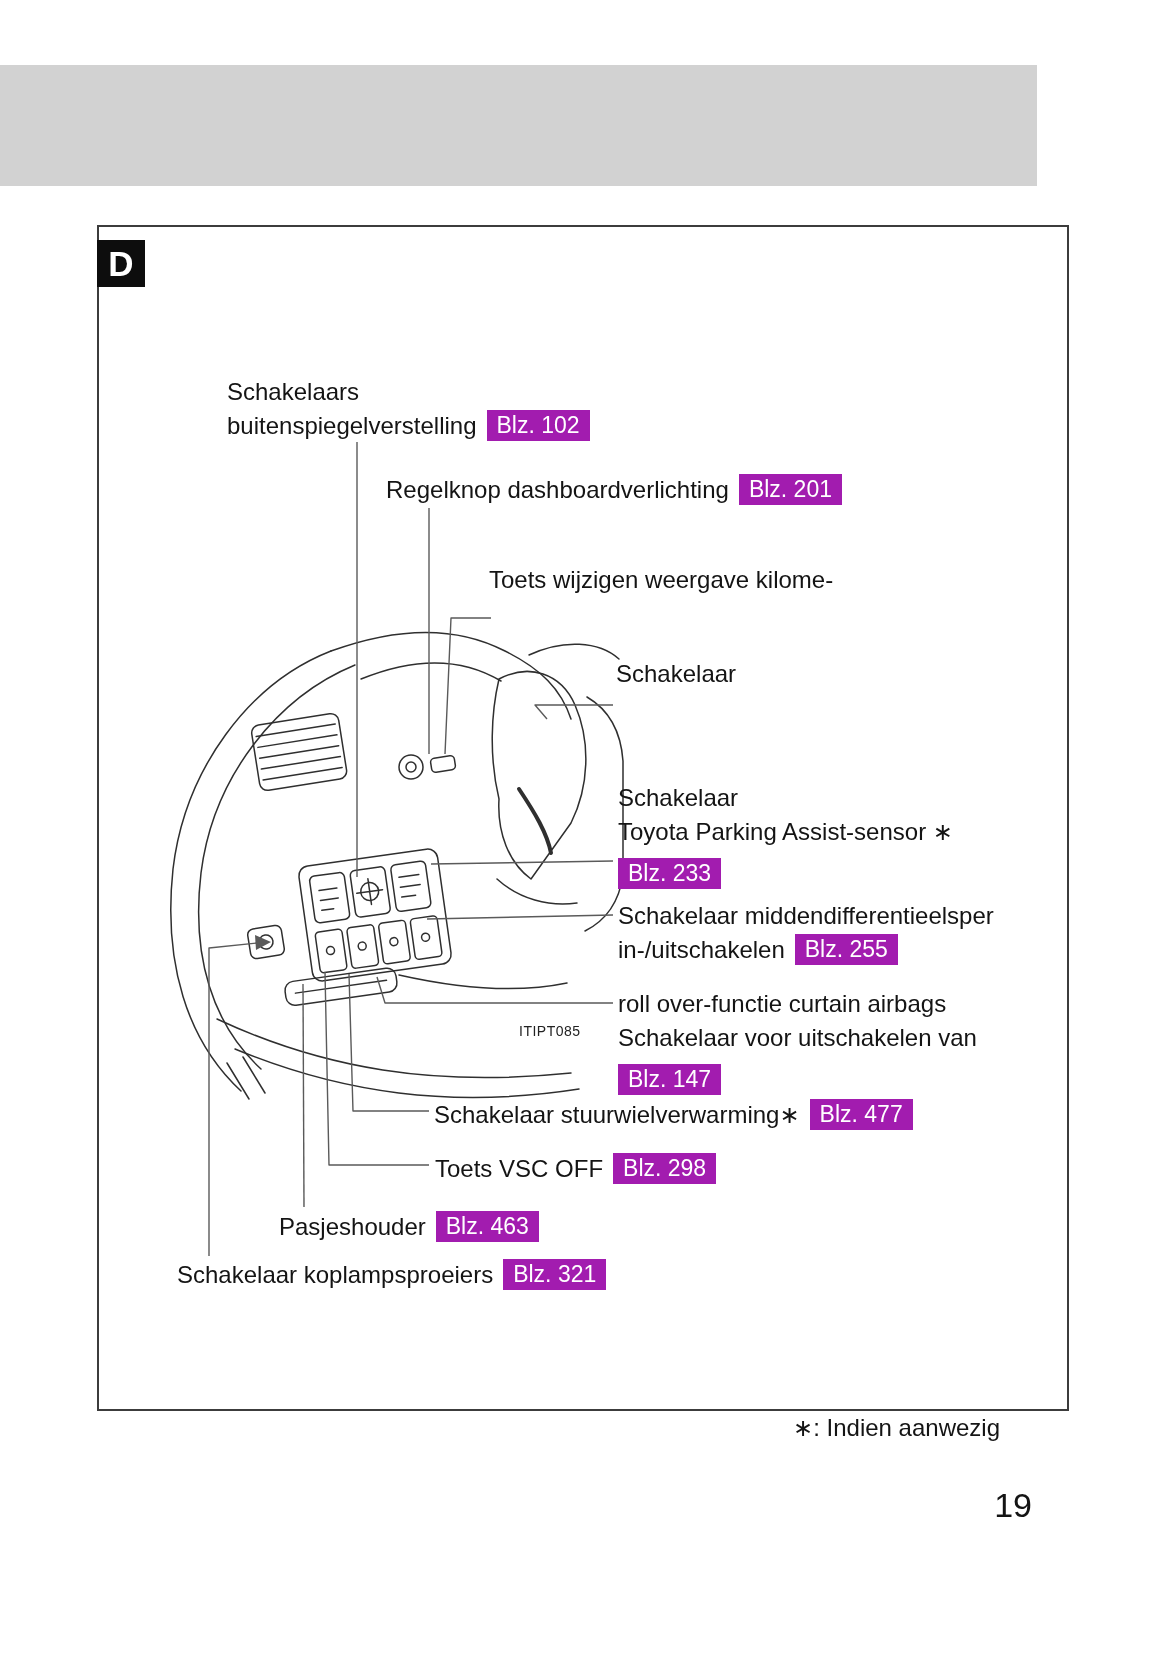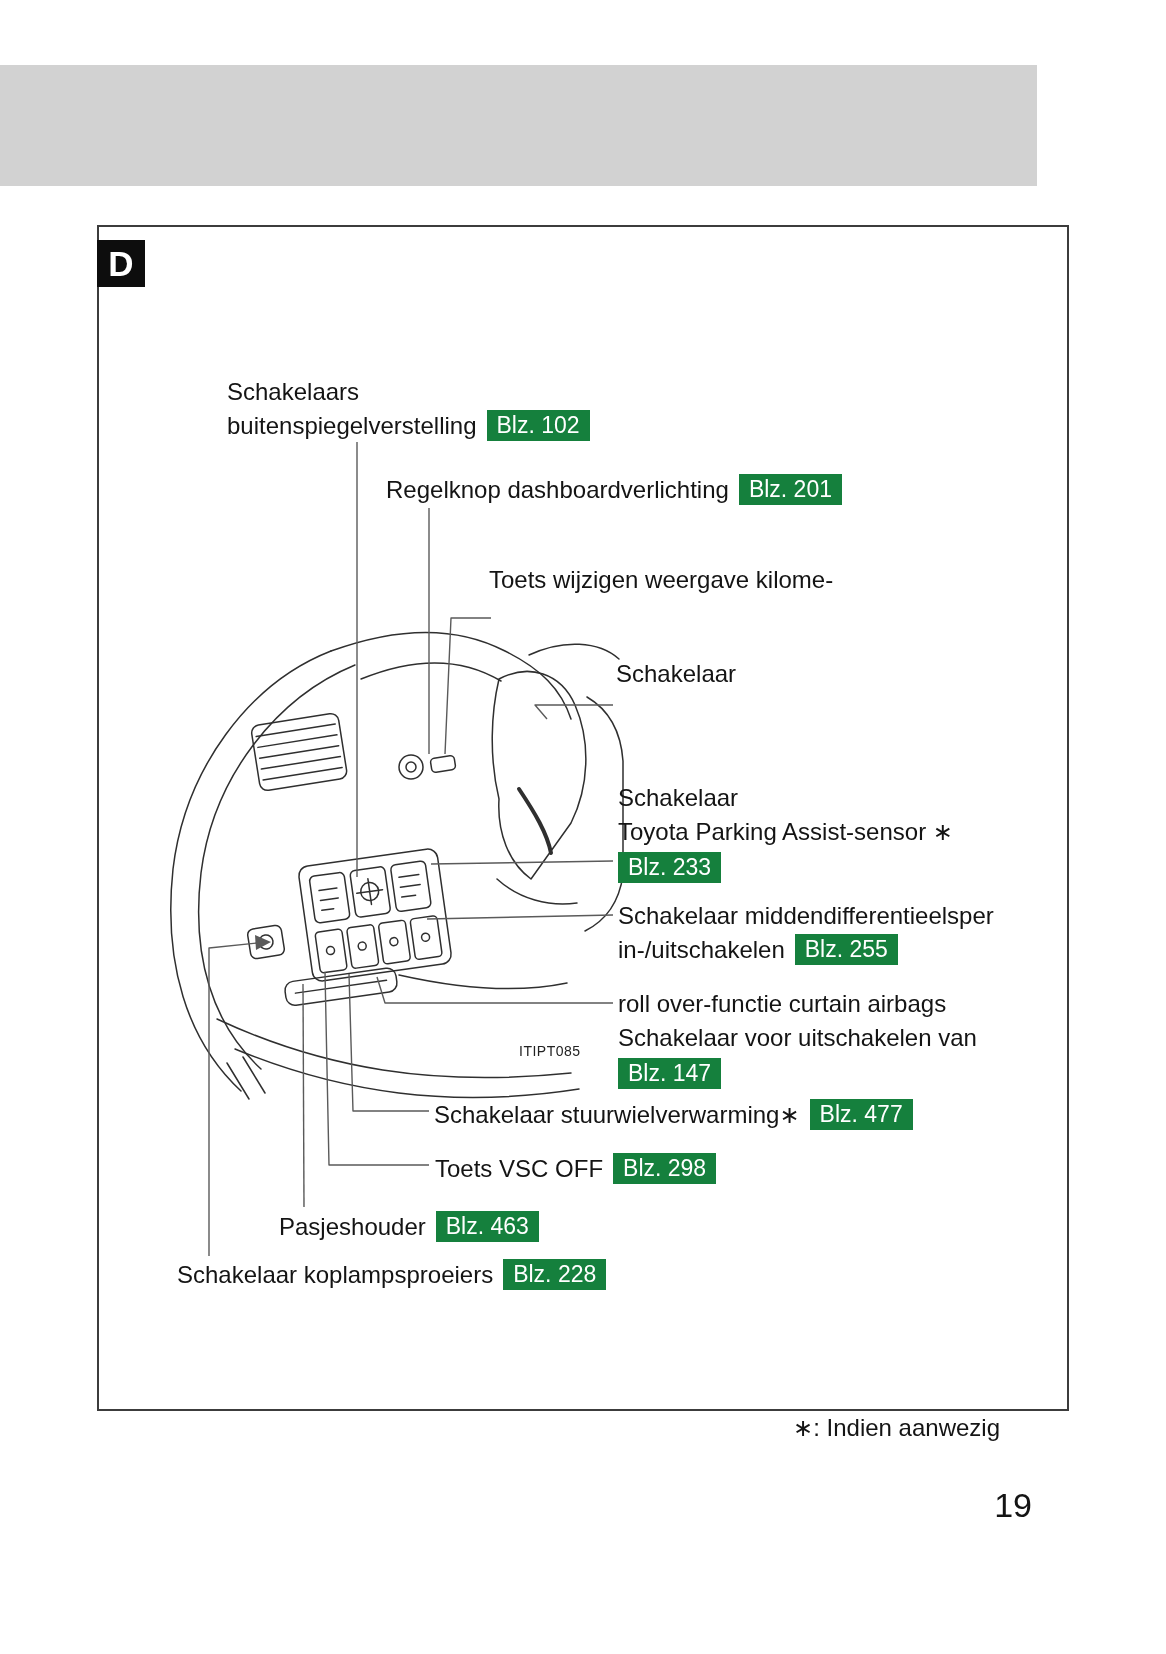--- a/index.html
+++ b/index.html
@@ -11,25 +11,25 @@
   .header-band{position:absolute;left:0;top:65px;width:1037px;height:121px;background:#d2d2d2}
   .content-box{position:absolute;left:97px;top:225px;width:972px;height:1186px;border:2px solid #3c3c3c;background:#fff}
   .section-marker{
     position:absolute;left:-2px;top:13px;width:48px;height:47px;background:#0d0d0d;color:#fff;
     font-weight:bold;font-size:35px;display:flex;align-items:center;justify-content:center;
   }
   .diagram-svg{position:absolute;left:0;top:0;width:972px;height:1186px}
   .label{position:absolute;font-size:24px;line-height:34px;white-space:nowrap;color:#141414}
   .lbl-line{display:block}
   .badge{
-    display:inline-block;background:#15803d;color:#ffffff;padding:0 10px;
+    display:inline-block;background:#a21caf;color:#ffffff;padding:0 10px;
     font-size:23px;line-height:31px;margin-left:10px;vertical-align:1px;
   }
-  .badge.own{margin-left:0;margin-top:3px}
-  .figure-code{position:absolute;left:420px;top:816px;font-size:14px;color:#222;letter-spacing:.5px}
+  .badge.own{margin-left:0;margin-top:9px}
+  .figure-code{position:absolute;left:420px;top:796px;font-size:14px;color:#222;letter-spacing:.5px}
   .footnote{position:absolute;top:1414px;right:166px;font-size:24px;color:#141414}
   .page-number{position:absolute;top:1486px;right:134px;font-size:34px;color:#141414}
 </style>
 </head>
 <body>
 
 <div class="header-band"></div>
 
 <div class="content-box">
 
@@ -152,21 +152,21 @@
 
   <div class="label" style="left:336px;top:925px">
     <span>Toets VSC OFF</span><span class="badge">Blz. 298</span>
   </div>
 
   <div class="label" style="left:180px;top:983px">
     <span>Pasjeshouder</span><span class="badge">Blz. 463</span>
   </div>
 
   <div class="label" style="left:78px;top:1031px">
-    <span>Schakelaar koplampsproeiers</span><span class="badge">Blz. 228</span>
+    <span>Schakelaar koplampsproeiers</span><span class="badge">Blz. 321</span>
   </div>
 
   <div class="figure-code">ITIPT085</div>
 
 </div>
 
 <div class="footnote">∗: Indien aanwezig</div>
 <div class="page-number">19</div>
 
 </body></html>

